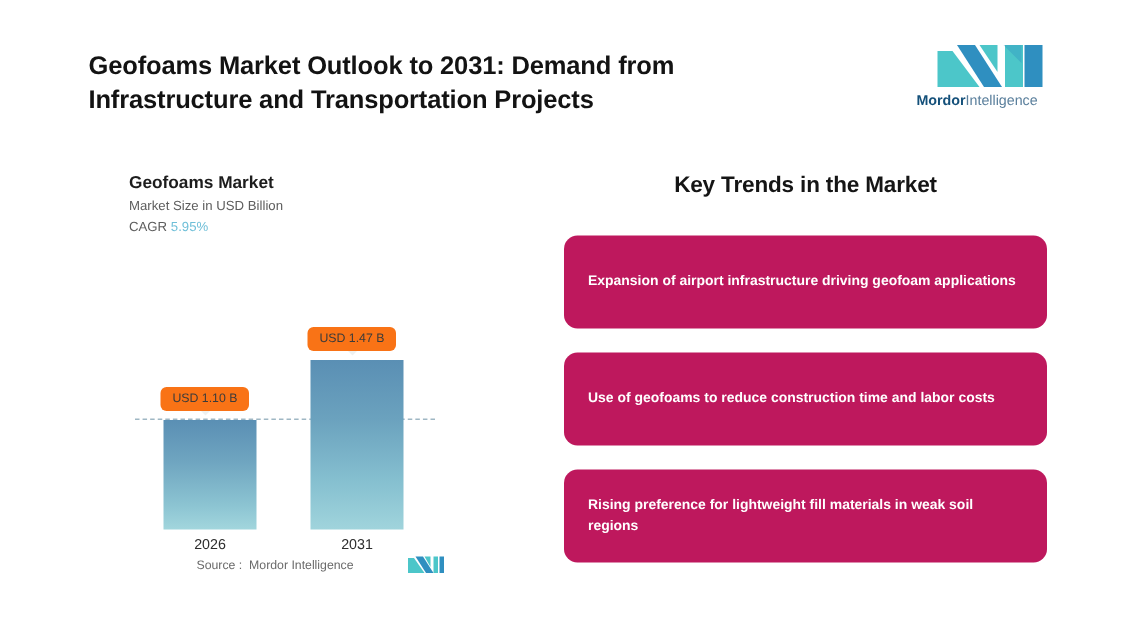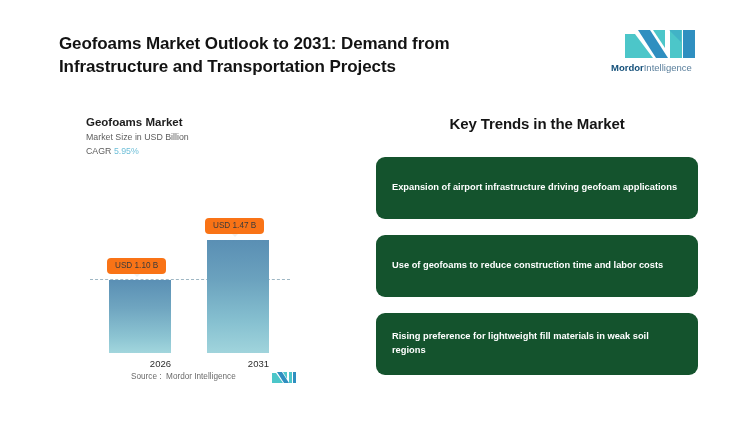--- a/index.html
+++ b/index.html
@@ -132,21 +132,21 @@
     margin-left: -3px;
     width: 0; height: 0;
     border-left: 3px solid transparent;
     border-right: 3px solid transparent;
     border-top: 3px solid #eef1f1;
   }
   .x-label {
     position: absolute;
     font-size: 9.5px;
     color: #2d2d2d;
-    text-align: right;
+    text-align: center;
     white-space: nowrap;
   }
   #source-row {
     position: absolute;
     left: 26px;
     top: 262px;
     width: 254px;
     height: 16px;
   }
   #source-text {
@@ -178,21 +178,21 @@
     text-align: center;
     font-size: 15px;
     font-weight: bold;
     color: #151515;
     letter-spacing: -0.1px;
   }
   .trend-card {
     position: absolute;
     left: 0;
     width: 322px;
-    background: #14532d;
+    background: #be185d;
     border-radius: 9px;
     display: flex;
     align-items: center;
     box-sizing: border-box;
     padding: 0 16px;
   }
   .trend-card .trend-text {
     font-size: 9.3px;
     font-weight: bold;
     color: #ffffff;

